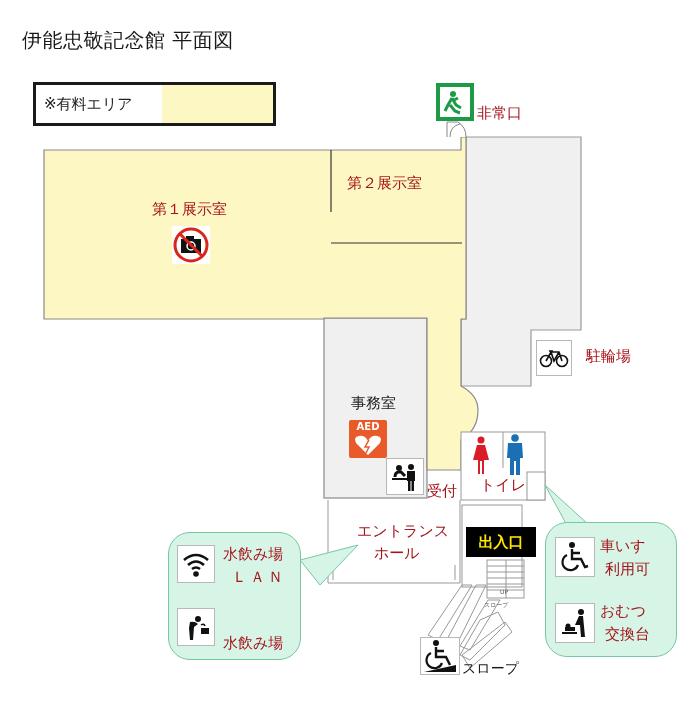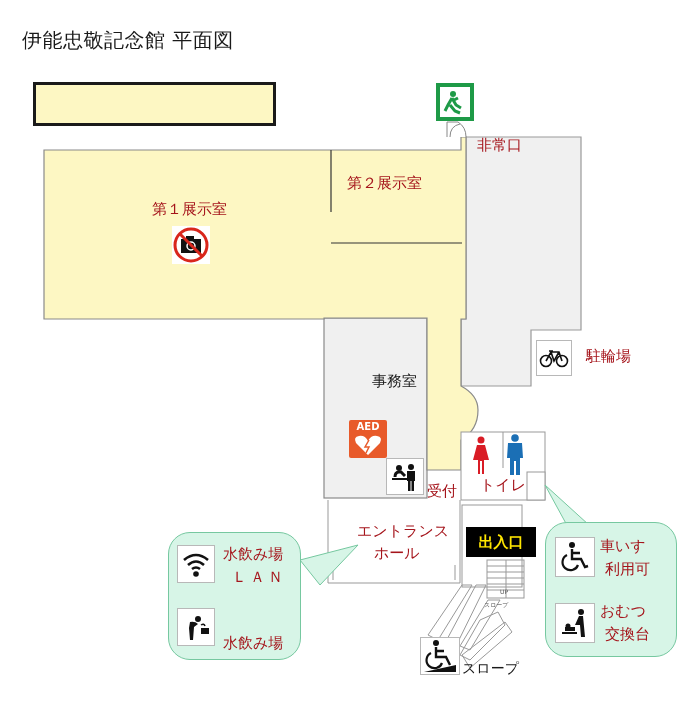--- a/index.html
+++ b/index.html
@@ -15,20 +15,21 @@
   .iconbox{background:#fff;border:1px solid #b8b8b8;display:flex;align-items:center;justify-content:center;box-sizing:border-box;}
   .bubble{background:#d7f5e7;border:1px solid #76c8a0;border-radius:22px;box-sizing:border-box;}
   .entrance{background:#000;color:#ffe600;font-weight:bold;font-size:15px;display:flex;align-items:center;justify-content:center;font-family:Liberation Mono, monospace;}
 </style>
 </head>
 <body>
 
 <div class="abs title">伊能忠敬記念館 平面図</div>
 
 <div class="abs legend">
+  <div class="lbl">※有料エリア</div>
   <div class="sw yellow"></div>
 </div>
 
 <svg class="abs" style="left:0;top:0" width="700" height="708">
 
   <polygon points="466,137 581,137 581,330 531,330 531,386 461,386 461,319 466,319" fill="#f0f0f0" stroke="#9a9a9a" stroke-width="1.2"></polygon>
 
   <rect x="324" y="318" width="103" height="180" fill="#f0f0f0" stroke="#8a8a8a" stroke-width="1.2"></rect>
 
   <path d="M44,150 L461,150 L461,137 L466,137 L466,319 L461,319 L461,386 Q478,395 478,410 Q478,430 461,440 L461,470 L427,470 L427,318 L324,318 L324,319 L44,319 Z" fill="#fdf7c3" stroke="#8a8a8a" stroke-width="1.2"></path>
@@ -70,21 +71,21 @@
   <polygon points="545,485 600,535 575,540" fill="#d7f5e7" stroke="#76c8a0" stroke-width="1"></polygon>
 </svg>
 
 <div class="abs" style="left:436px;top:83px;width:38px;height:38px;background:#1e9a47;">
   <svg width="38" height="38">
       <rect x="4" y="4" width="30" height="30" fill="#fff"></rect>
       <circle cx="17" cy="11" r="3" fill="#1e9a47"></circle>
       <path d="M16,15 L12,22 L9,28 M16,15 L20,22 L25,25 M16,18 L22,15 M14,22 L19,28 L24,30" stroke="#1e9a47" stroke-width="3" fill="none"></path>
     </svg>
 </div>
-<div class="abs red-lbl" style="left:477px;top:136px;">非常口</div>
+<div class="abs red-lbl" style="left:477px;top:104px;">非常口</div>
 
 <div class="abs red-lbl" style="left:152px;top:200px;">第１展示室</div>
 <div class="abs red-lbl" style="left:347px;top:174px;">第２展示室</div>
 
 <div class="abs" style="left:172px;top:226px;width:38px;height:38px;">
   <svg width="38" height="38">
       <rect x="0" y="0" width="38" height="38" fill="#fff"></rect>
       <rect x="9" y="13" width="20" height="14" fill="#111"></rect>
       <rect x="14" y="10" width="8" height="4" fill="#111"></rect>
       <circle cx="19" cy="20" r="4" fill="none" stroke="#fff" stroke-width="1.5"></circle>
@@ -95,21 +96,21 @@
 
 <div class="abs iconbox" style="left:536px;top:340px;width:36px;height:36px;">
   <svg width="30" height="20">
       <circle cx="7" cy="13" r="5.5" fill="none" stroke="#111" stroke-width="1.6"></circle>
       <circle cx="23" cy="13" r="5.5" fill="none" stroke="#111" stroke-width="1.6"></circle>
       <path d="M7,13 L12,4 L20,4 L23,13 M12,4 L15,13 L20,4 M10,3 L14,3" stroke="#111" stroke-width="1.6" fill="none"></path>
     </svg>
 </div>
 <div class="abs red-lbl" style="left:574px;top:347px;margin-left:12px;">駐輪場</div>
 
-<div class="abs blk-lbl" style="left:351px;top:372px;margin-left:21px;">事務室</div>
+<div class="abs blk-lbl" style="left:351px;top:394px;">事務室</div>
 <div class="abs" style="left:349px;top:420px;width:38px;height:38px;background:#e85a2a;border-radius:2px;">
   <div style="color:#fff;font-weight:bold;font-size:10px;text-align:center;font-family:'DejaVu Sans',sans-serif;line-height:12px;margin-top:1px;">AED</div>
   <svg width="38" height="24">
       <path d="M19,22 L7,10 Q4,4 10,3 Q16,2 19,8 Q22,2 28,3 Q34,4 31,10 Z" fill="#fff"></path>
       <path d="M20,7 L16,14 L20,14 L17,20" stroke="#e85a2a" stroke-width="1.5" fill="none"></path>
     </svg>
 </div>
 
 <div class="abs iconbox" style="left:386px;top:458px;width:38px;height:37px;">
   <svg width="30" height="30">

